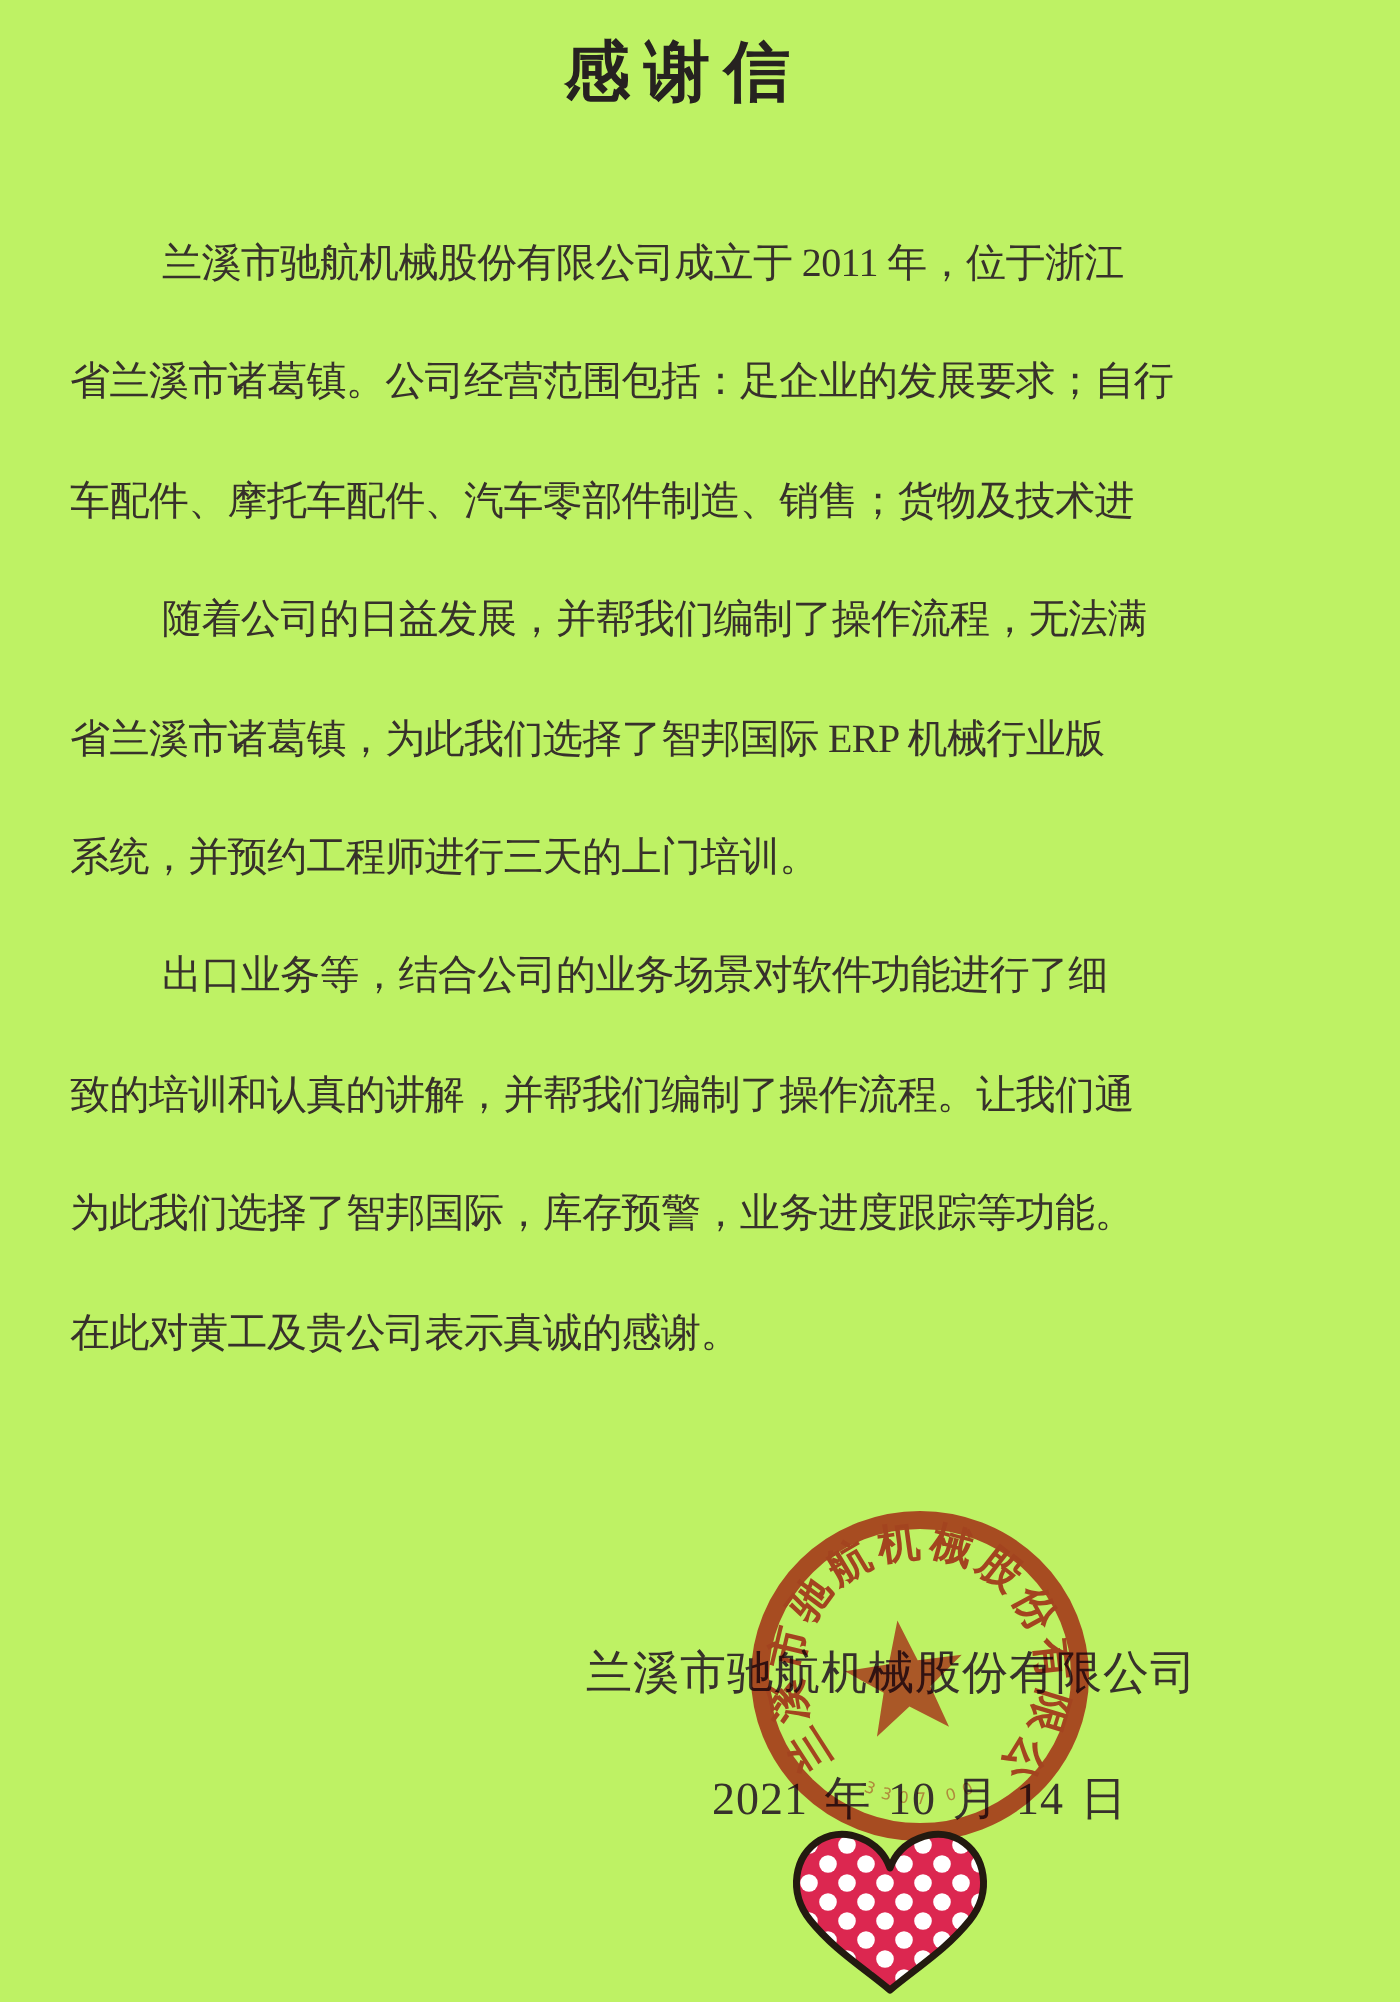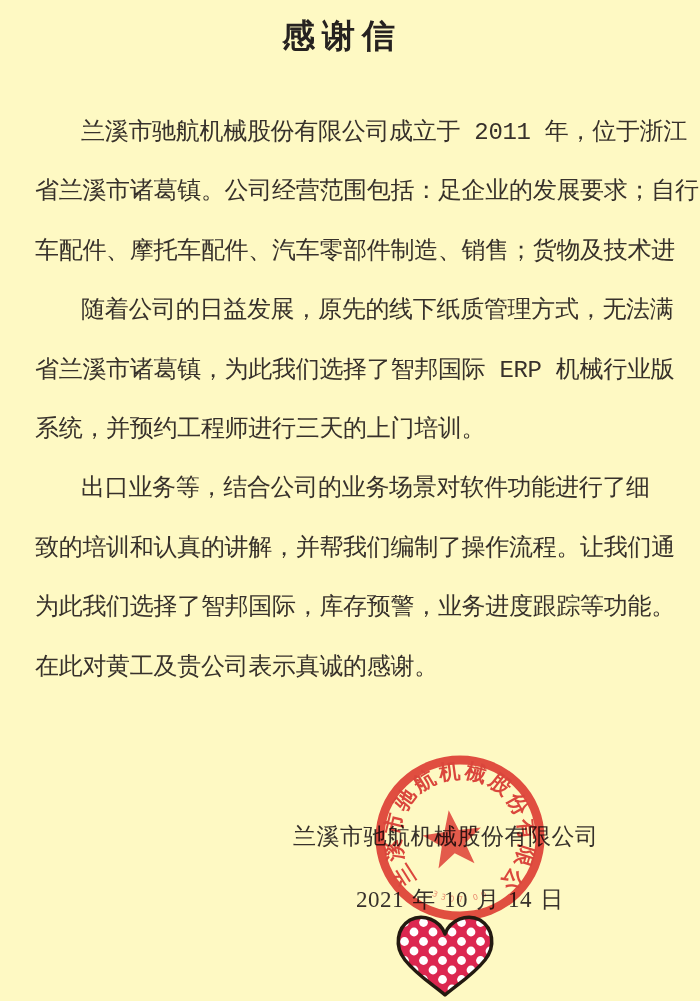--- a/index.html
+++ b/index.html
@@ -4,21 +4,21 @@
 <style>
   html, body {
     margin: 0;
     padding: 0;
     background: #ffffff;
   }
   .page {
     position: relative;
     width: 700px;
     height: 1001px;
-    background: #fef9c3;
+    background: #bef264;
     overflow: hidden;
     font-family: "Liberation Serif", "DejaVu Serif", serif;
     color: #37312b;
   }
   .title {
     position: absolute;
     top: 14px;
     left: 0;
     width: 100%;
     margin: 0;
@@ -33,24 +33,23 @@
     position: absolute;
     top: 103px;
     left: 0;
     right: 0;
   }
   .line {
     height: 59.4px;
     line-height: 59.4px;
     padding-left: 35px;
     padding-right: 20px;
-    font-size: 24px;
+    font-size: 20px;
     letter-spacing: -0.3px;
     white-space: nowrap;
-    font-family: Liberation Mono, monospace;
   }
   .line.indent {
     text-indent: 46px;
   }
   .company-sign {
     position: absolute;
     top: 821px;
     left: 293px;
     font-size: 23px;
     letter-spacing: 0.5px;
@@ -93,21 +92,21 @@
 <body>
 
 <div class="page">
 
   <h1 class="title">感谢信</h1>
 
   <div class="letter-body" id="letter-body">
       <div class="line indent">兰溪市驰航机械股份有限公司成立于 2011 年，位于浙江</div>
       <div class="line">省兰溪市诸葛镇。公司经营范围包括：足企业的发展要求；自行</div>
       <div class="line">车配件、摩托车配件、汽车零部件制造、销售；货物及技术进</div>
-      <div class="line indent">随着公司的日益发展，原先的线下纸质管理方式，无法满</div>
+      <div class="line indent">随着公司的日益发展，并帮我们编制了操作流程，无法满</div>
       <div class="line">省兰溪市诸葛镇，为此我们选择了智邦国际 ERP 机械行业版</div>
       <div class="line">系统，并预约工程师进行三天的上门培训。</div>
       <div class="line indent">出口业务等，结合公司的业务场景对软件功能进行了细</div>
       <div class="line">致的培训和认真的讲解，并帮我们编制了操作流程。让我们通</div>
       <div class="line">为此我们选择了智邦国际，库存预警，业务进度跟踪等功能。</div>
       <div class="line">在此对黄工及贵公司表示真诚的感谢。</div>
     </div>
 
   <div class="company-sign">兰溪市驰航机械股份有限公司</div>
 

